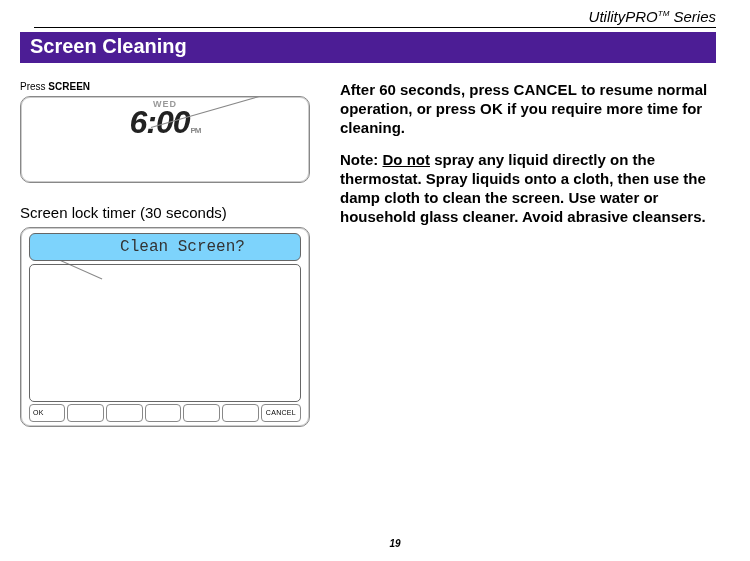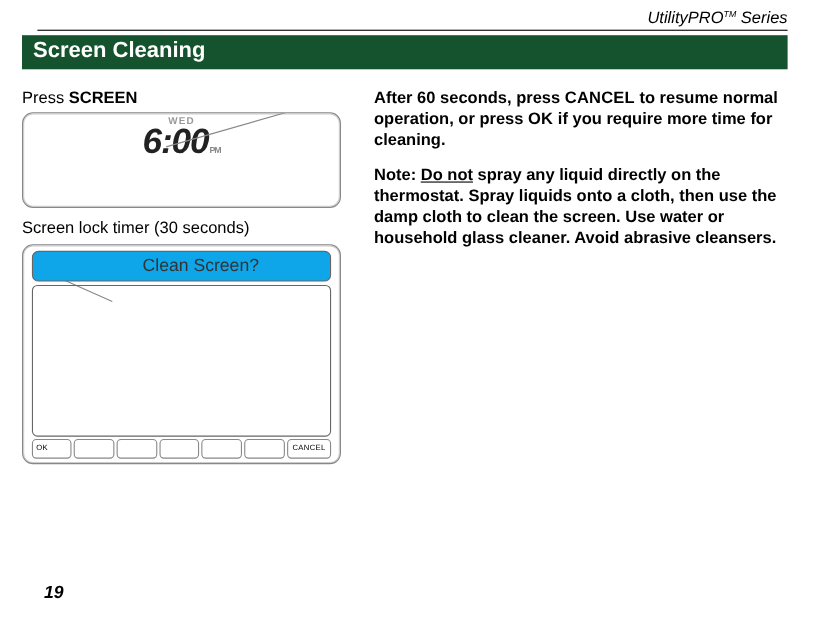--- a/index.html
+++ b/index.html
@@ -23,21 +23,21 @@
     font-size: 8px;
     vertical-align: super;
     font-style: italic;
   }
   .header-rule {
     border: none;
     border-top: 1px solid #000;
     margin: 0 34px 4px 34px;
   }
   .section-title {
-    background: #14532d;
+    background: #4c1d95;
     color: #fff;
     font-weight: bold;
     font-size: 20px;
     padding: 3px 12px 5px 10px;
     margin: 0 34px 18px 20px;
     font-family: Arial, Helvetica, sans-serif;
   }
   .content {
     display: flex;
     padding: 0 34px 0 20px;
@@ -46,21 +46,21 @@
   .left-col {
     width: 290px;
     flex-shrink: 0;
   }
   .right-col {
     flex: 1;
     font-size: 15px;
     line-height: 1.25;
   }
   .press-label {
-    font-size: 15px;
+    font-size: 10px;
     font-weight: bold;
     margin-bottom: 4px;
   }
   .press-label .light {
     font-weight: normal;
     font-family: Arial, Helvetica, sans-serif;
   }
 
   
   .thermo1 {
@@ -128,47 +128,47 @@
     letter-spacing: 0.3px;
   }
   .thermo1 .btn.active {
     background: #c9081f;
     color: #fff;
     border-color: #c9081f;
   }
 
   .lock-label {
     font-size: 15px;
-    margin: 10px 0 6px 0;
+    margin: 21px 0 6px 0;
   }
 
   
   .thermo2 {
     border: 1px solid #888;
     border-radius: 10px;
     background: #fff;
     height: 198px;
     position: relative;
     overflow: hidden;
     box-shadow: inset 0 0 0 1px #ccc;
   }
   .thermo2 .prompt-bar {
     position: absolute;
     top: 5px;
     left: 8px;
     right: 8px;
     height: 26px;
     border: 1px solid #666;
     border-radius: 6px;
-    background: #0ea5e9;
+    background: #7dd3fc;
     text-align: center;
     font-size: 16px;
     line-height: 26px;
     color: #333;
-    font-family: Liberation Sans, sans-serif;
+    font-family: Liberation Mono, monospace;
     padding-left: 35px;
   }
   .thermo2 .diag2 {
     position: absolute;
     width: 80px;
     height: 1px;
     background: #888;
     top: 18px;
     left: 8px;
     transform: rotate(24deg);
@@ -211,23 +211,24 @@
   }
   .right-col .bold { font-weight: bold; }
   .right-col .cond { font-family: "Arial Narrow", Arial, sans-serif; font-weight: bold; letter-spacing: 0.2px; }
   .underline { text-decoration: underline; }
 
   .page-num {
     position: absolute;
     bottom: 12px;
     left: 0;
     right: 0;
-    font-style: italic;
-    font-weight: bold;
-    font-size: 16px;
+    text-align: center;
+    font-style: italic;
+    font-weight: bold;
+    font-size: 10px;
     padding-left: 40px;
   }
 </style>
 </head>
 <body>
 
 <div class="header-brand">
   <span>UtilityPRO</span><sup>TM</sup><span> Series</span>
 </div>
 <hr class="header-rule">

